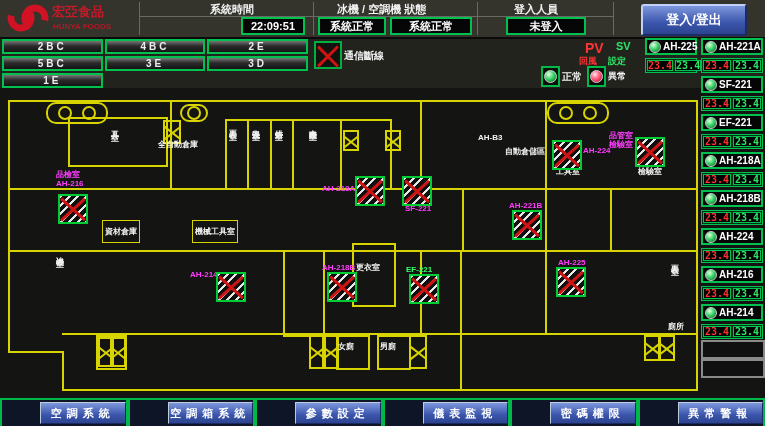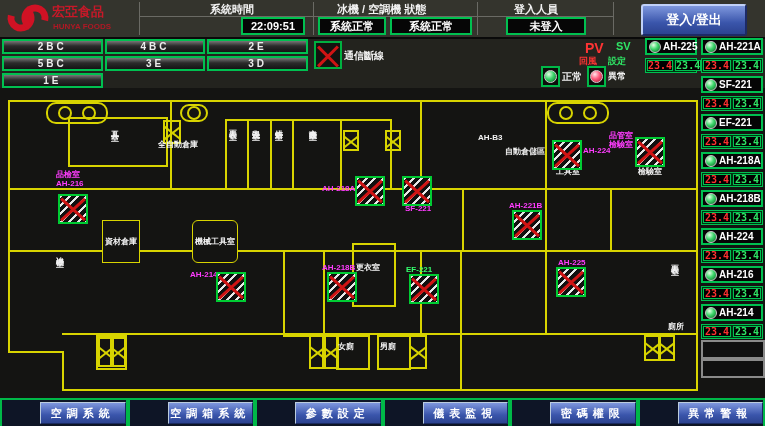--- a/index.html
+++ b/index.html
@@ -48,21 +48,21 @@
          background:#d8d400;transform-origin:center;transform:rotate(38deg);}
   .ystair::after{transform:rotate(-38deg);}
   .devbox{position:absolute;width:26px;height:26px;border:2px solid #00cc33;
          background:repeating-linear-gradient(135deg,#e8e8e8 0 2px,#101010 2px 6px);overflow:visible;}
   .devbox::before,.devbox::after{content:"";position:absolute;left:-12%;top:46%;width:124%;height:3px;
          background:#d01414;transform:rotate(42deg);}
   .devbox::after{transform:rotate(-42deg);}
   .devlabel{position:absolute;color:#ff3cff;font-size:8px;font-weight:bold;line-height:9px;white-space:nowrap;}
   .roomlabel{position:absolute;color:#f2f2f2;font-size:8px;font-weight:bold;line-height:9px;white-space:nowrap;}
   .vert{writing-mode:vertical-rl;letter-spacing:1px;}
-  .boxed{border:1px solid #d8d400;padding:16px 2px;background:#141412;}
+  .boxed{border:1px solid #d8d400;padding:6px 2px;background:#141412;}
   
   .ublock{position:absolute;}
   .utitle{height:13px;border:2px solid #00c050;background:#050505;display:flex;align-items:center;
          gap:2px;padding-left:2px;}
   .utitle .uled{width:10px;height:10px;border-radius:50%;border:1px solid #c8c8c8;flex:none;
          background:radial-gradient(circle at 35% 30%,#e4ffe4,#3cd66a 45%,#0a5a22);}
   .uname{color:#fff;font-size:10px;font-weight:bold;white-space:nowrap;}
   .uvals{margin-top:3px;height:11px;display:flex;gap:2px;border:1px solid #00c050;padding:1px;background:#031}
   .uval{flex:1;background:#000;border:1px solid #00c050;font-family:"DejaVu Sans Mono",monospace;
          font-size:10px;font-weight:bold;display:flex;align-items:center;justify-content:center;}
@@ -200,21 +200,21 @@
         <div class="roomlabel" style="left: 158px; top: 52px;">全自動倉庫</div>
         <div class="roomlabel vert" style="left: 228px; top: 35px;">更衣室</div>
         <div class="roomlabel vert" style="left: 251px; top: 35px;">盥洗室</div>
         <div class="roomlabel vert" style="left: 274px; top: 35px;">烘焙室</div>
         <div class="roomlabel vert" style="left: 308px; top: 35px;">會議室</div>
         <div class="roomlabel" style="left: 478px; top: 45px;">AH-B3</div>
         <div class="roomlabel" style="left: 505px; top: 59px;">自動倉儲區</div>
         <div class="roomlabel" style="left: 556px; top: 79px;">工具室</div>
         <div class="roomlabel" style="left: 638px; top: 79px;">檢驗室</div>
         <div class="roomlabel boxed" style="left: 102px; top: 132px;">資材倉庫</div>
-        <div class="roomlabel boxed" style="left: 192px; top: 132px; border-radius: 6px;">機械工具室</div>
+        <div class="roomlabel boxed" style="left: 192px; top: 132px;">機械工具室</div>
         <div class="roomlabel vert" style="left: 55px; top: 162px;">冰機室</div>
         <div class="roomlabel" style="left: 356px; top: 175px;">更衣室</div>
         <div class="roomlabel vert" style="left: 670px; top: 170px;">更衣室</div>
         <div class="roomlabel" style="left: 338px; top: 254px;">女廁</div>
         <div class="roomlabel" style="left: 380px; top: 254px;">男廁</div>
         <div class="roomlabel" style="left: 668px; top: 234px;">廁所</div>
       </div>
     <div id="devices-layer">
         <div class="devlabel" style="left: 56px; top: 82px; color: rgb(255, 60, 255);">
           <div>品檢室</div>

